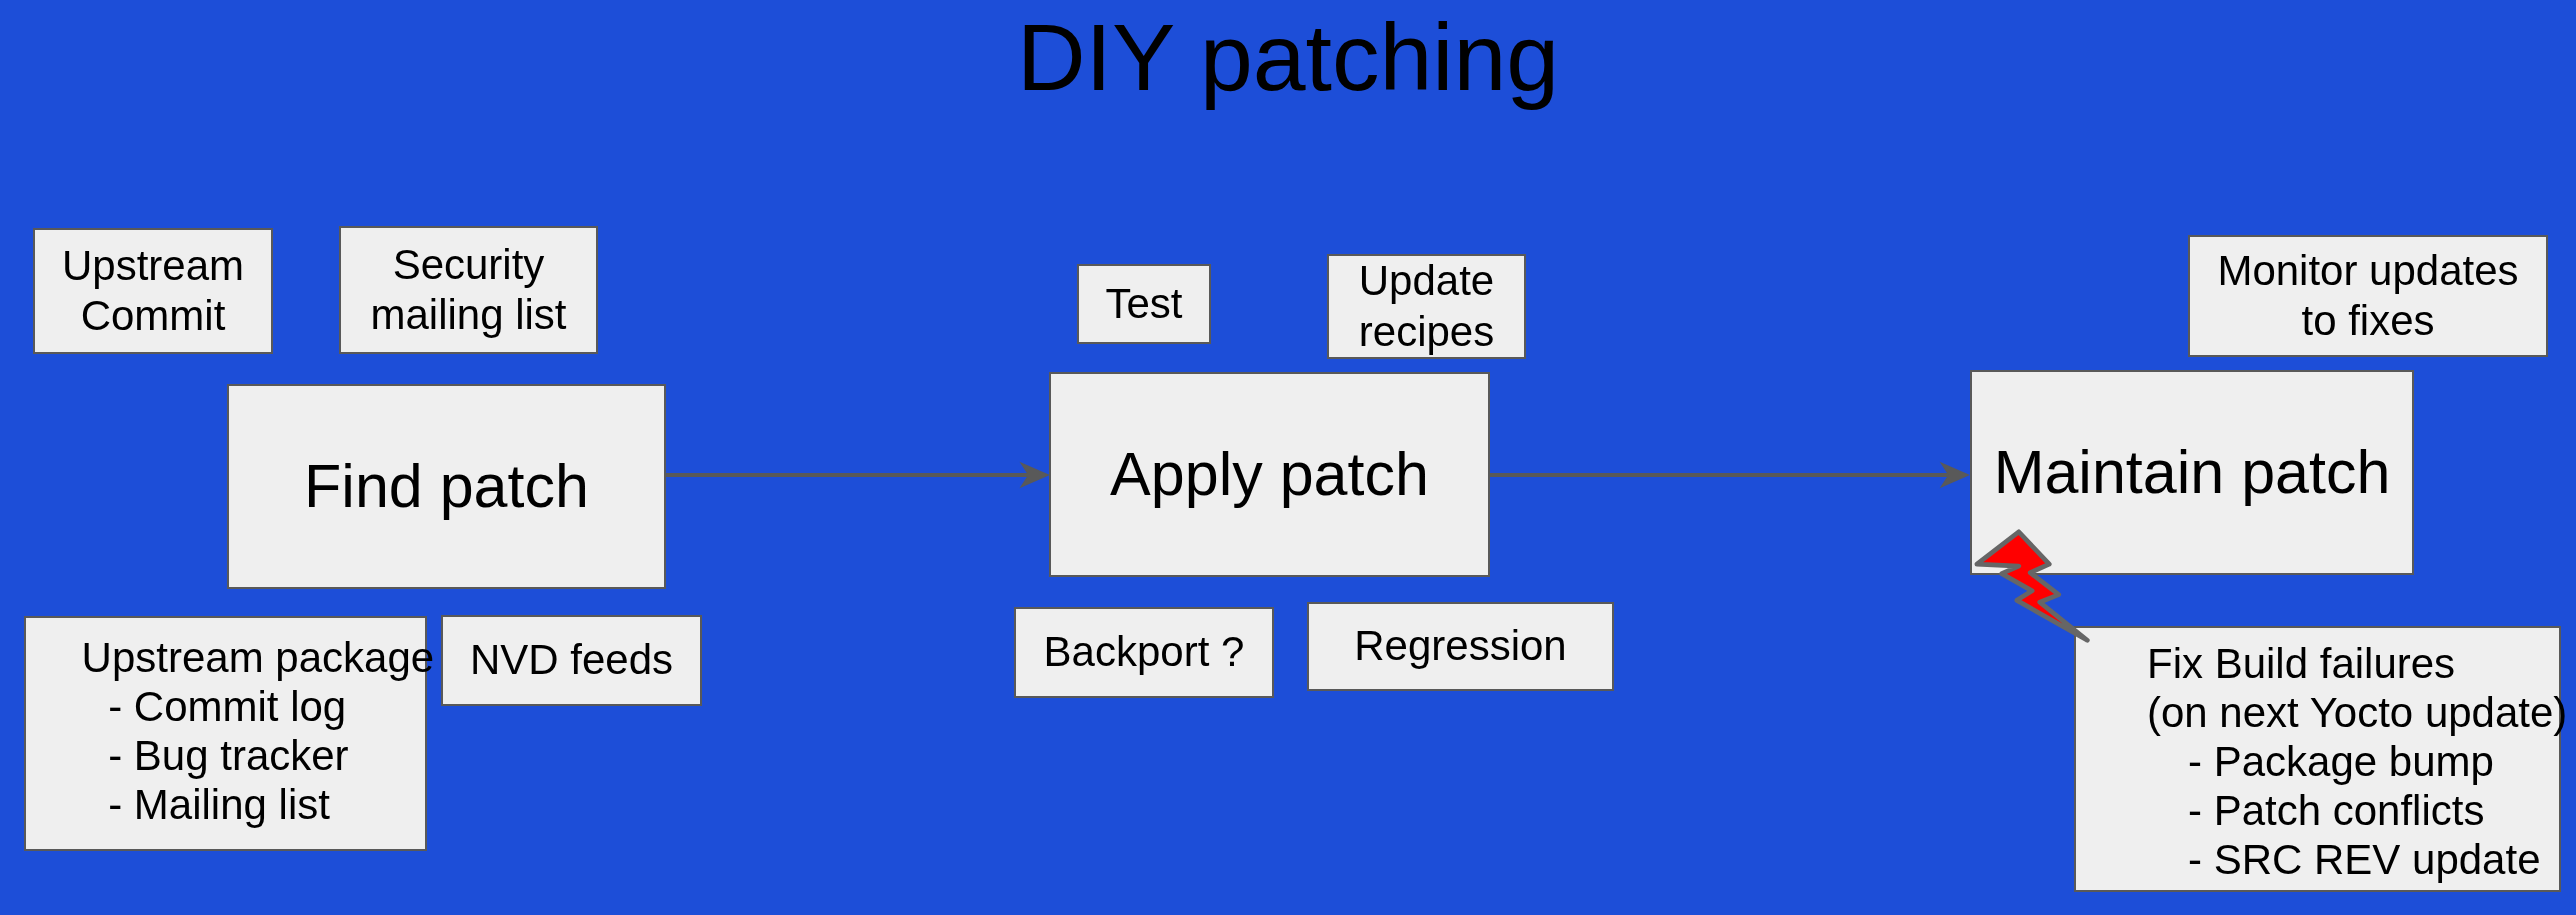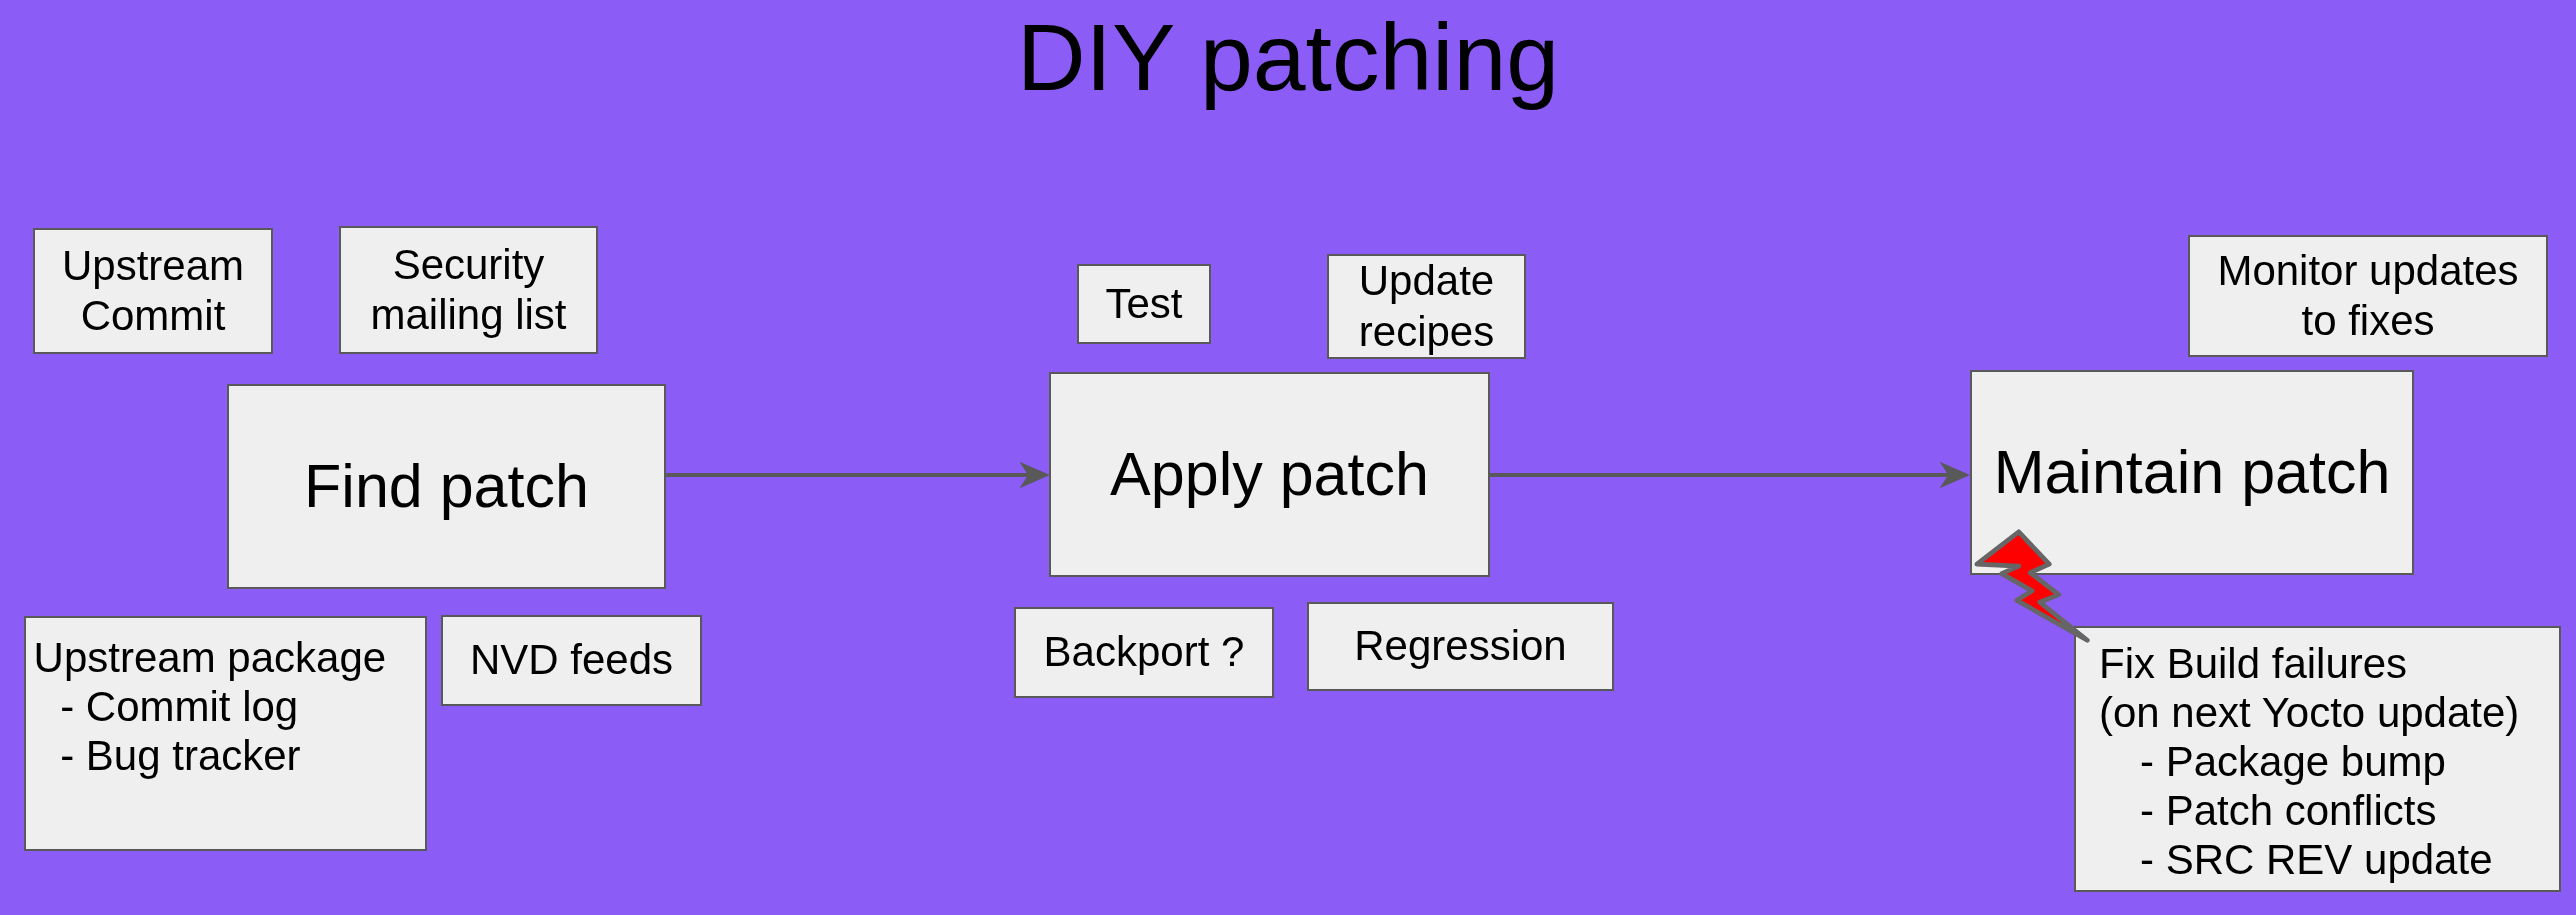--- a/index.html
+++ b/index.html
@@ -4,21 +4,21 @@
 <style>
   html, body {
     margin: 0;
     padding: 0;
     background: #ffffff;
   }
   .canvas {
     position: relative;
     width: 2576px;
     height: 915px;
-    background: #8b5cf6;
+    background: #1d4ed8;
     font-family: "Liberation Sans", "DejaVu Sans", sans-serif;
     color: #000000;
     overflow: hidden;
   }
   .title {
     position: absolute;
     top: 0;
     left: 0;
     width: 100%;
     margin: 0;
@@ -45,21 +45,21 @@
   }
   .box.main {
     font-size: 61px;
   }
   .box.list {
     display: block;
     text-align: left;
     font-size: 42px;
     line-height: 49px;
   }
-  .box.list .line { white-space: nowrap; }
+  .box.list .line { white-space: nowrap; margin-left: 48px; }
   .pkg { padding: 15px 5.7px 0 7.6px; }
   .pkg .indent { padding-left: 26.6px; }
   .fix { padding: 11.4px 5.7px 0 23px; }
   .fix .indent { padding-left: 41px; }
   .arrow, .bolt {
     position: absolute;
     overflow: visible;
   }
 </style>
 </head>
@@ -80,20 +80,21 @@
   </div>
 
   <div class="box main" style="left:227px; top:372px; width:439px; height:205px;margin-top:12px;">
     <span class="lbl">Find patch</span>
   </div>
 
   <div class="box list pkg" style="left:24px; top:616px; width:403px; height:235px;">
     <div class="line">Upstream package</div>
     <div class="line indent">- Commit log</div>
     <div class="line indent">- Bug tracker</div>
+    <div class="line indent">- Mailing list</div>
   </div>
 
   <div class="box" style="left:441px; top:615px; width:261px; height:91px;">
     <span class="lbl">NVD feeds</span>
   </div>
 
   <div class="box" style="left:1077px; top:264px; width:134px; height:80px;">
     <span class="lbl">Test</span>
   </div>
 

